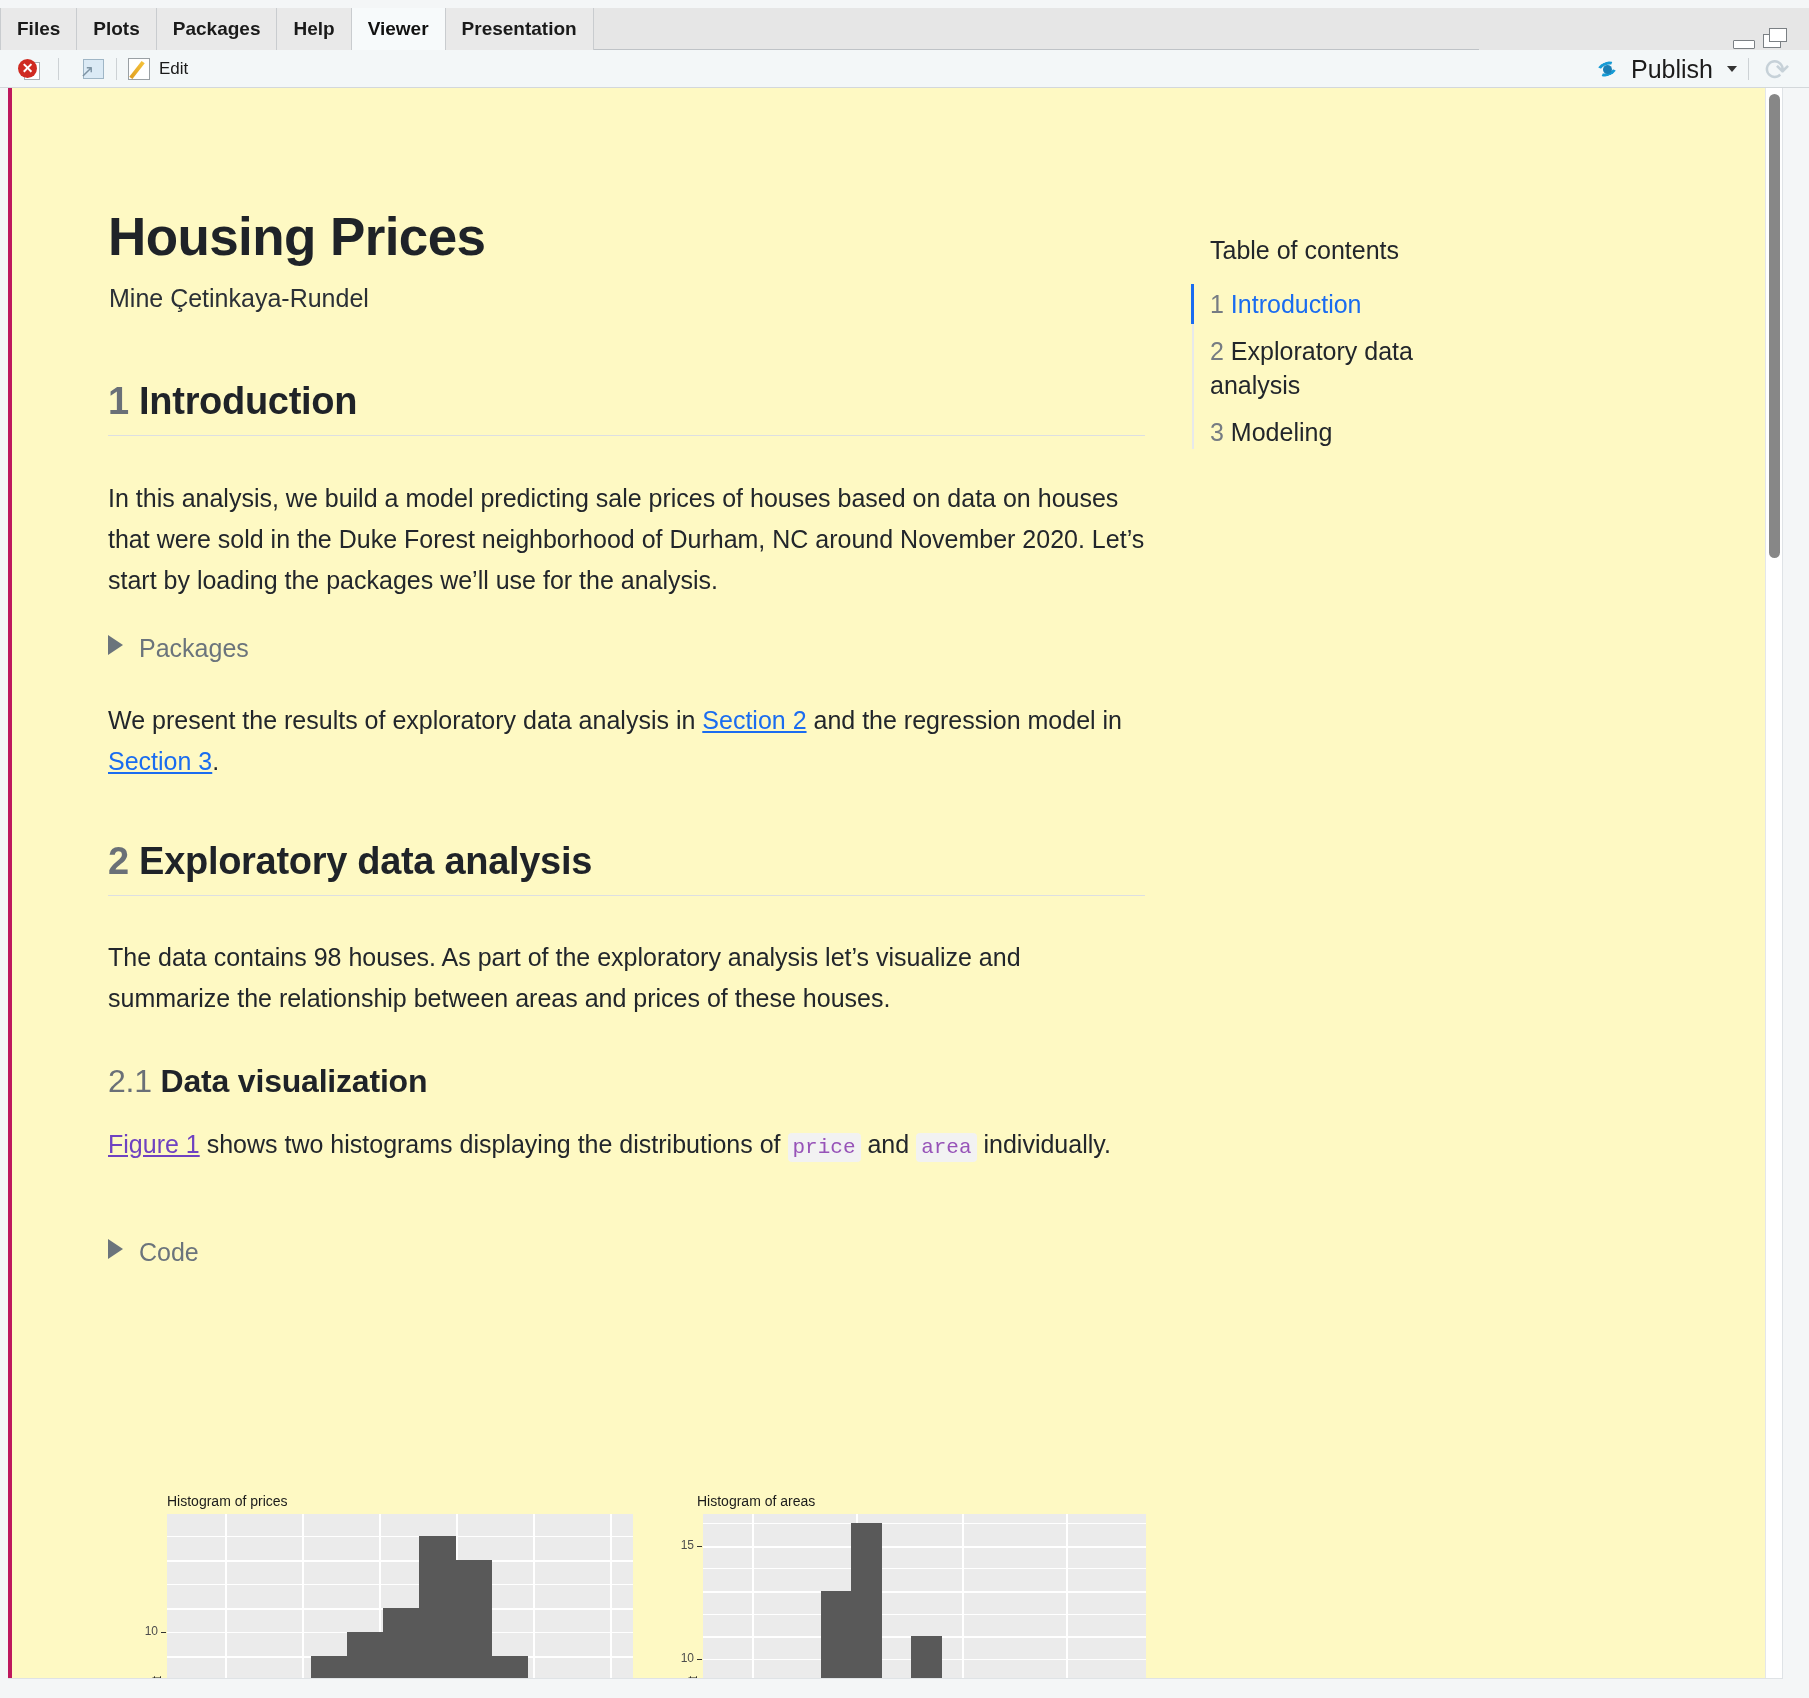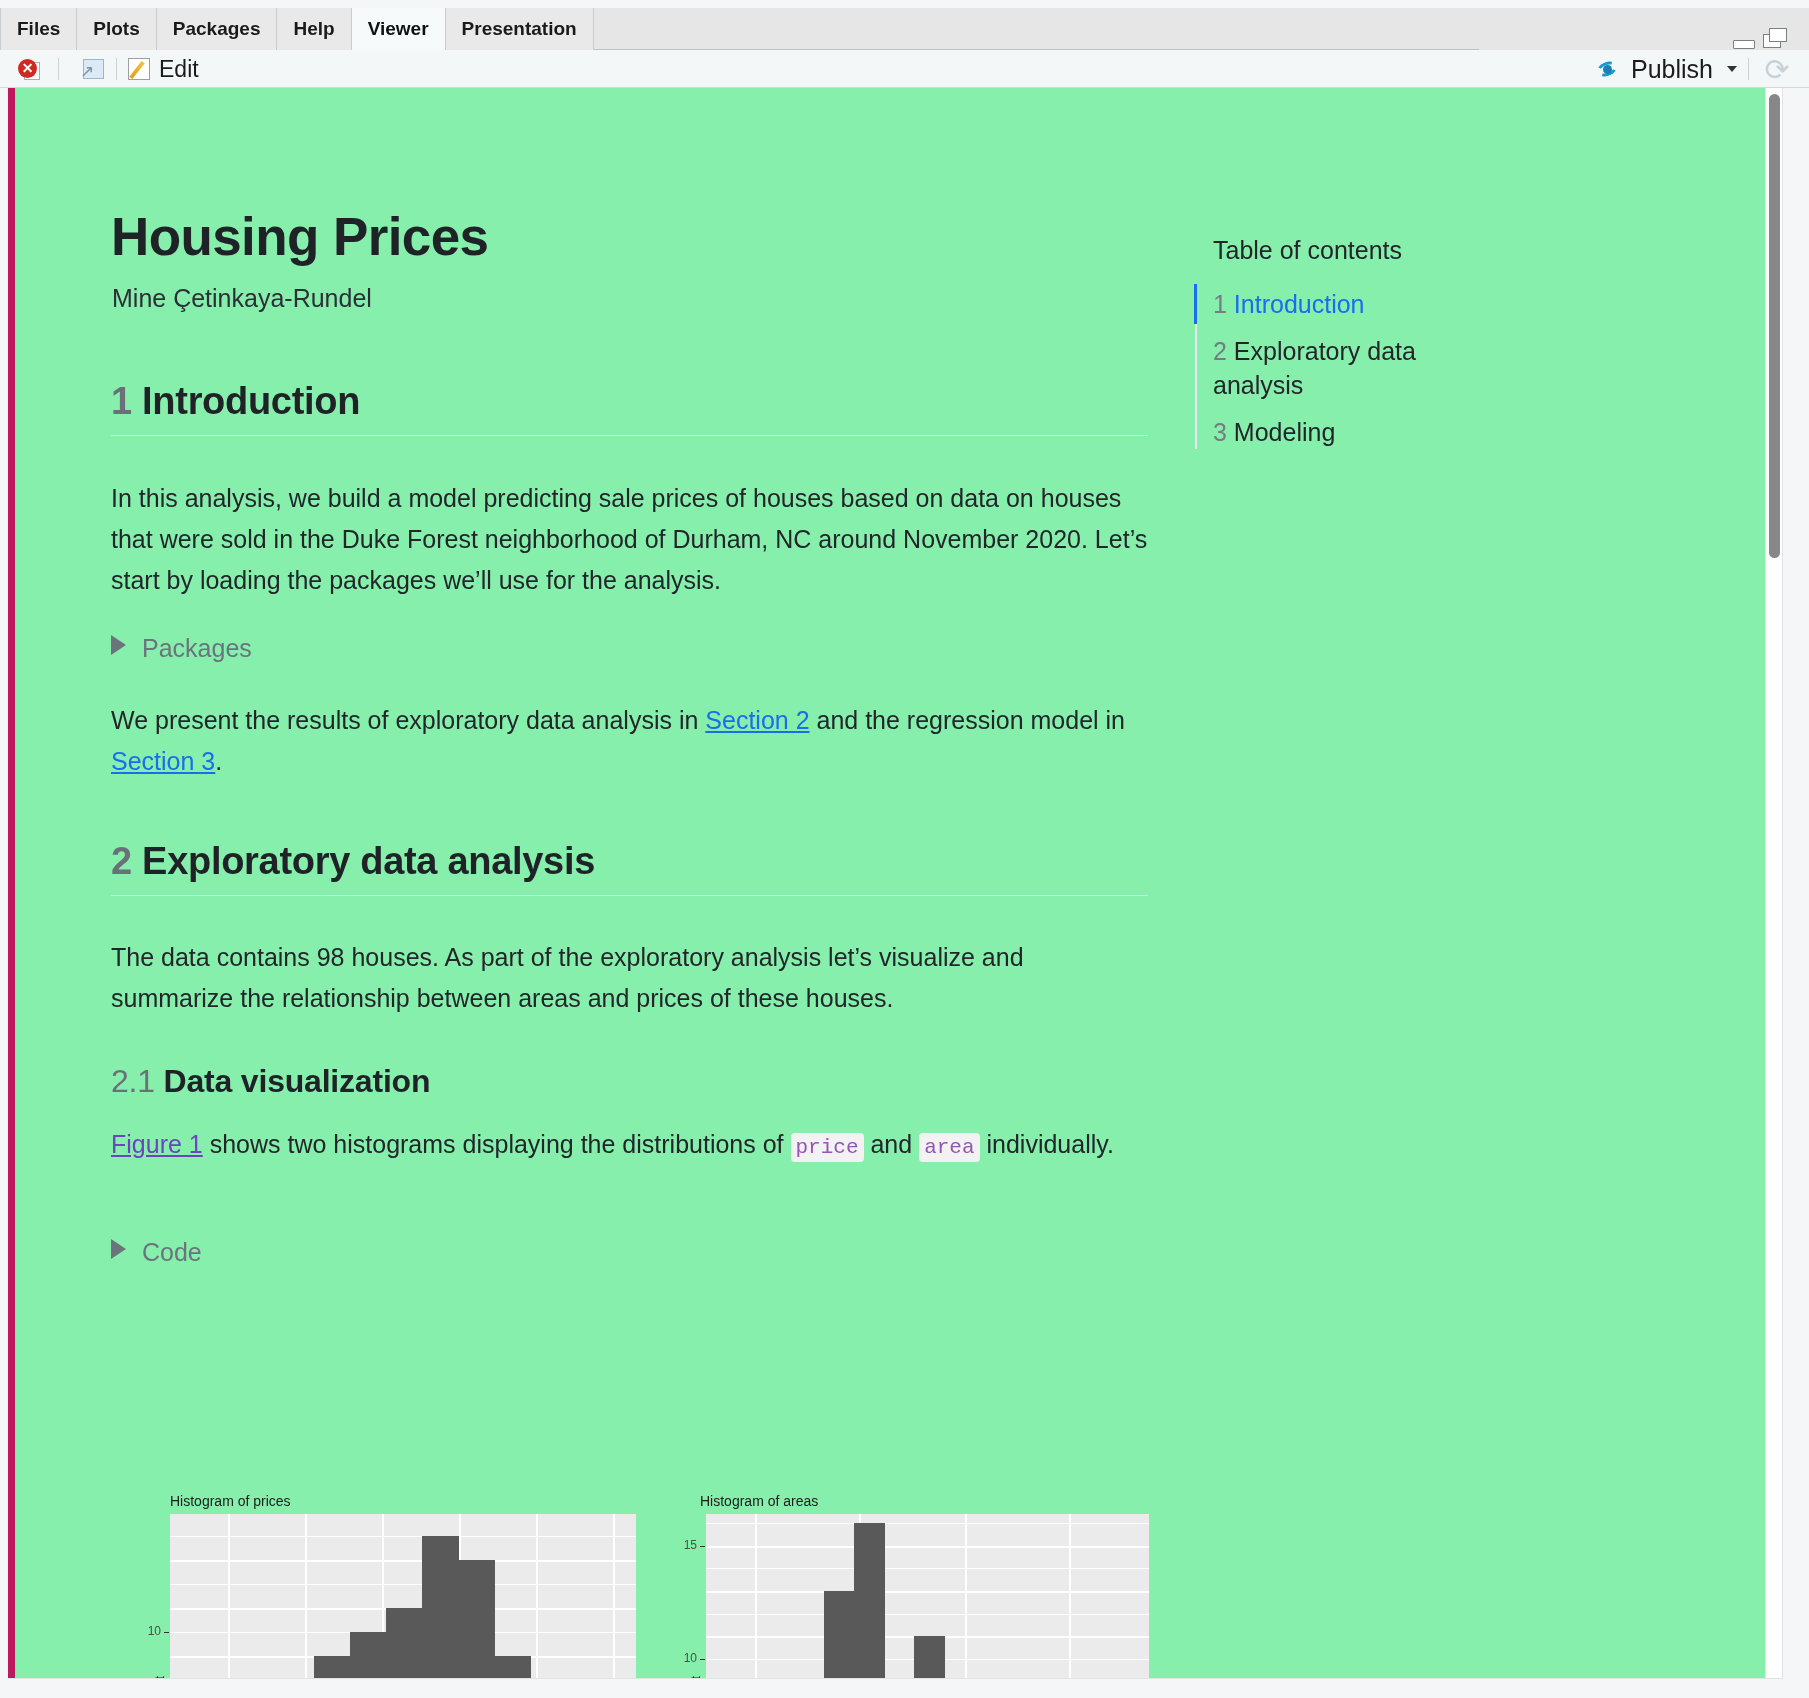--- a/index.html
+++ b/index.html
@@ -125,21 +125,21 @@
     background: #fff; border: 1.4px solid #9aa0a4;
   }
   #tb-edit .pencil {
     position: absolute; left: 6px; top: 1px;
     width: 4px; height: 20px;
     background: linear-gradient(#f4c13a,#e0a022);
     transform: rotate(38deg);
   }
   #tb-edit .lbl {
     position: absolute; left: 31px; top: 0px;
-    font-size: 23px; line-height: 24px;
+    font-size: 17px; line-height: 24px;
     color: #1b1b1b;
   }
   #tb-publish {
     position: absolute; right: 96px; top: 5px;
     height: 28px;
     font-size: 25px; line-height: 28px;
     color: #1b1b1b;
     white-space: nowrap;
   }
   #tb-publish .dot {
@@ -172,22 +172,22 @@
     width: 28px; height: 28px;
     color: #c6d1d8;
     font-size: 30px; line-height: 27px;
     text-align: center;
   }
 
   
   #viewport {
     position: absolute; left: 8px; top: 88px;
     width: 1775px; height: 1590px;
-    background: #86efac;
-    border-left: 7px solid #be185d;
+    background: #fef9c3;
+    border-left: 4px solid #be185d;
     border-right: 1px solid #dfe3e6;
     overflow: hidden;
   }
   #doc {
     position: absolute; left: 0; top: 0;
     width: 1758px; height: 1590px;
   }
 
   
   #vscroll {

